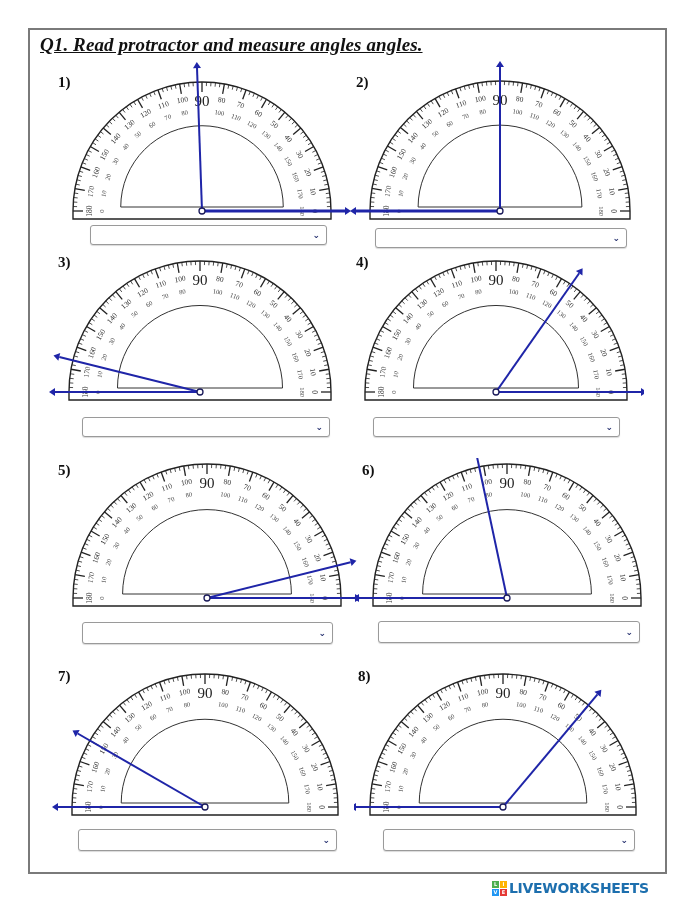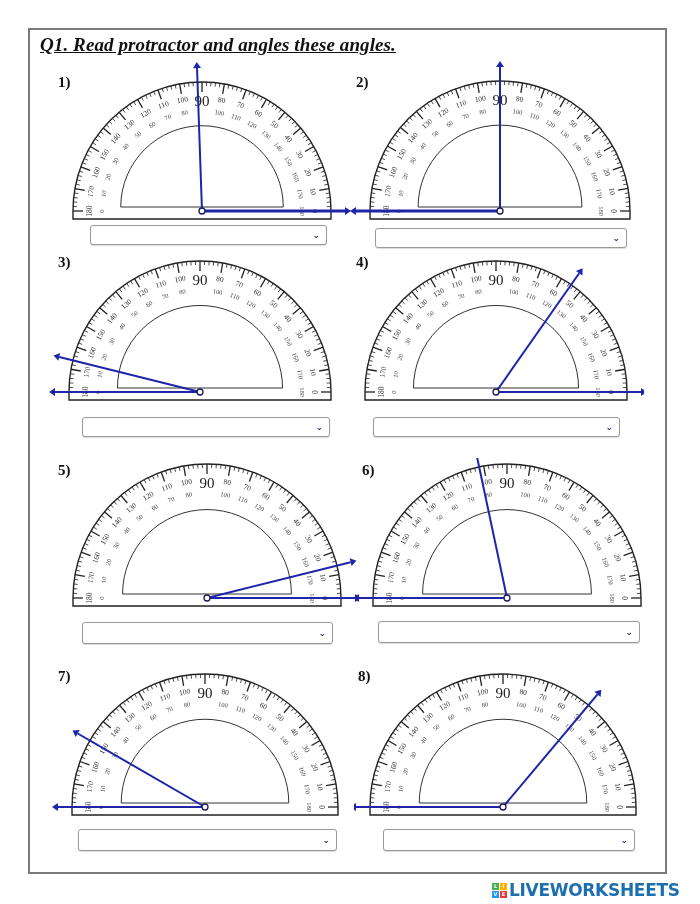--- a/index.html
+++ b/index.html
@@ -6,27 +6,27 @@
     body { width:700px; height:904px; position:relative; overflow:hidden; font-family:"Liberation Serif", serif; }
     .sheet { position:absolute; left:28px; top:28px; width:639px; height:846px; border:2px solid #7a7a7a; box-sizing:border-box; background:#fff; }
     .title { position:absolute; left:40px; top:34px; font-family:"Liberation Serif", serif; font-weight:bold; font-style:italic; font-size:19px; text-decoration:underline; color:#111; letter-spacing:0.1px; }
     .qnum { position:absolute; font-family:"Liberation Serif", serif; font-weight:bold; font-size:15px; color:#111; }
     .prot { position:absolute; }
     .dd { position:absolute; height:20px; border:1px solid #9a9a9a; border-radius:3px; background:#fff; box-shadow:0 1px 1px rgba(0,0,0,0.15); box-sizing:border-box; cursor:pointer; }
     .dd .chev { position:absolute; right:6px; top:50%; transform:translateY(-55%); font-family:"DejaVu Sans", sans-serif; font-size:9px; color:#1f2a6b; font-weight:bold; }
     .logo { position:absolute; left:492px; top:880px; display:flex; align-items:center; }
     .logo .tiles { display:grid; grid-template-columns:7px 7px; grid-template-rows:7px 7px; gap:1px; margin-right:2px; }
     .logo .tile { width:7px; height:7px; font-size:5px; color:#fff; font-family:"DejaVu Sans", sans-serif; font-weight:bold; text-align:center; line-height:7px; }
-    .logo .word { font-family:"DejaVu Sans", sans-serif; font-weight:bold; font-size:17px; color:#1d6fae; letter-spacing:-0.3px; }
+    .logo .word { font-family:"DejaVu Sans", sans-serif; font-weight:bold; font-size:14px; color:#1d6fae; letter-spacing:-0.3px; }
   </style>
 </head>
 <body>
 
 <div class="sheet"></div>
-<div class="title">Q1. Read protractor and angles these angles.</div>
+<div class="title">Q1. Read protractor and measure angles angles.</div>
 
 <div id="questions">
     <div class="qnum" style="left: 58px; top: 74px;">1)</div>
     <svg class="prot" width="302" height="170" style="left: 54px; top: 60px;">
       <path d="M 19 159 L 19 151 A 129 129 0 0 1 277 151 L 277 159 Z" fill="#fff" stroke="#222" stroke-width="1.4"></path>
       <path d="M 66.73 147 A 81.27 81.27 0 0 1 229.26999999999998 147 Z" fill="#fff" stroke="#333" stroke-width="1"></path>
       <line x1="277" y1="151" x2="267" y2="151" stroke="#222" stroke-width="1.3"></line>
       <line x1="276.9214166854633" y1="146.49796492537737" x2="272.923853377387" y2="146.63756291218738" stroke="#222" stroke-width="0.8"></line>
       <line x1="276.68576248351735" y1="142.00141488700783" x2="272.69550628247805" y2="142.28044078198434" stroke="#222" stroke-width="0.8"></line>
       <line x1="276.2933245025073" y1="137.5158282384727" x2="272.31523692103417" y2="137.93394209154332" stroke="#222" stroke-width="0.8"></line>

